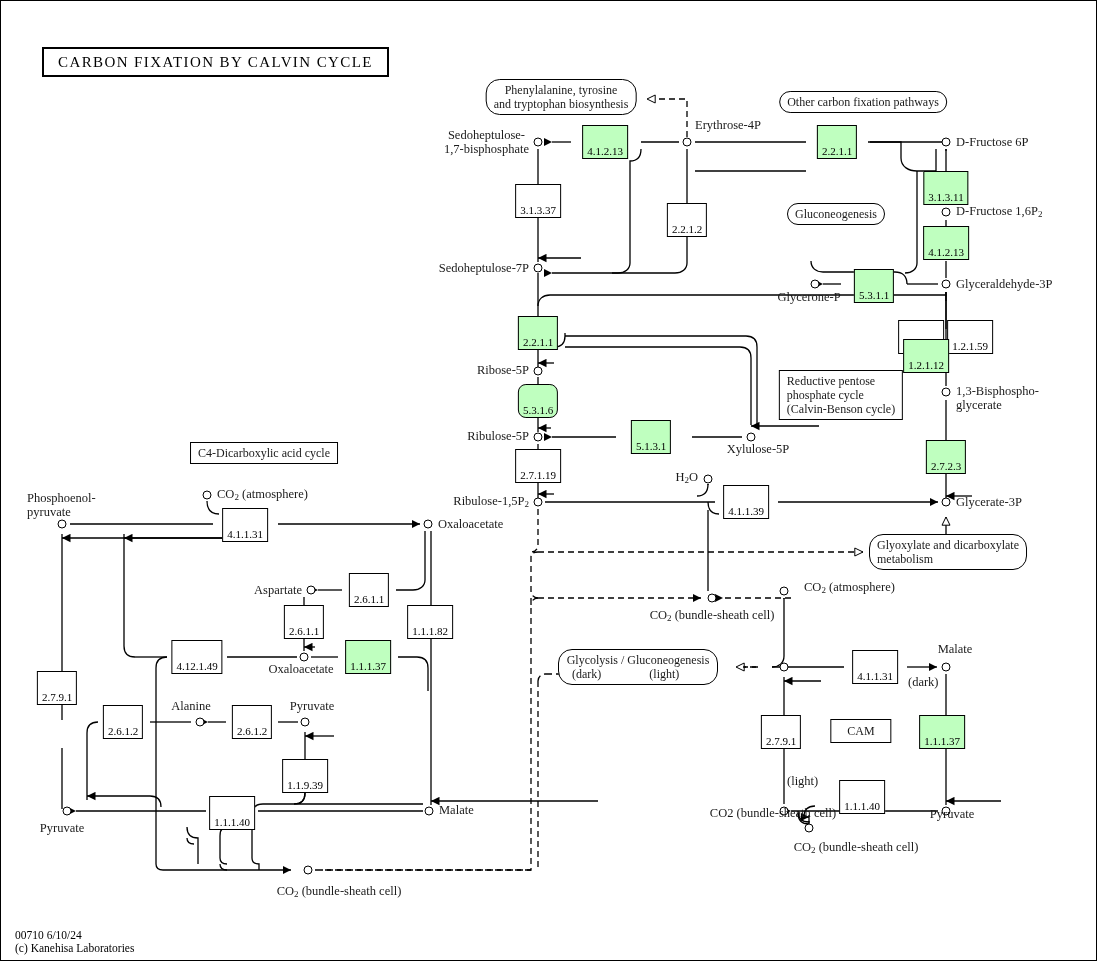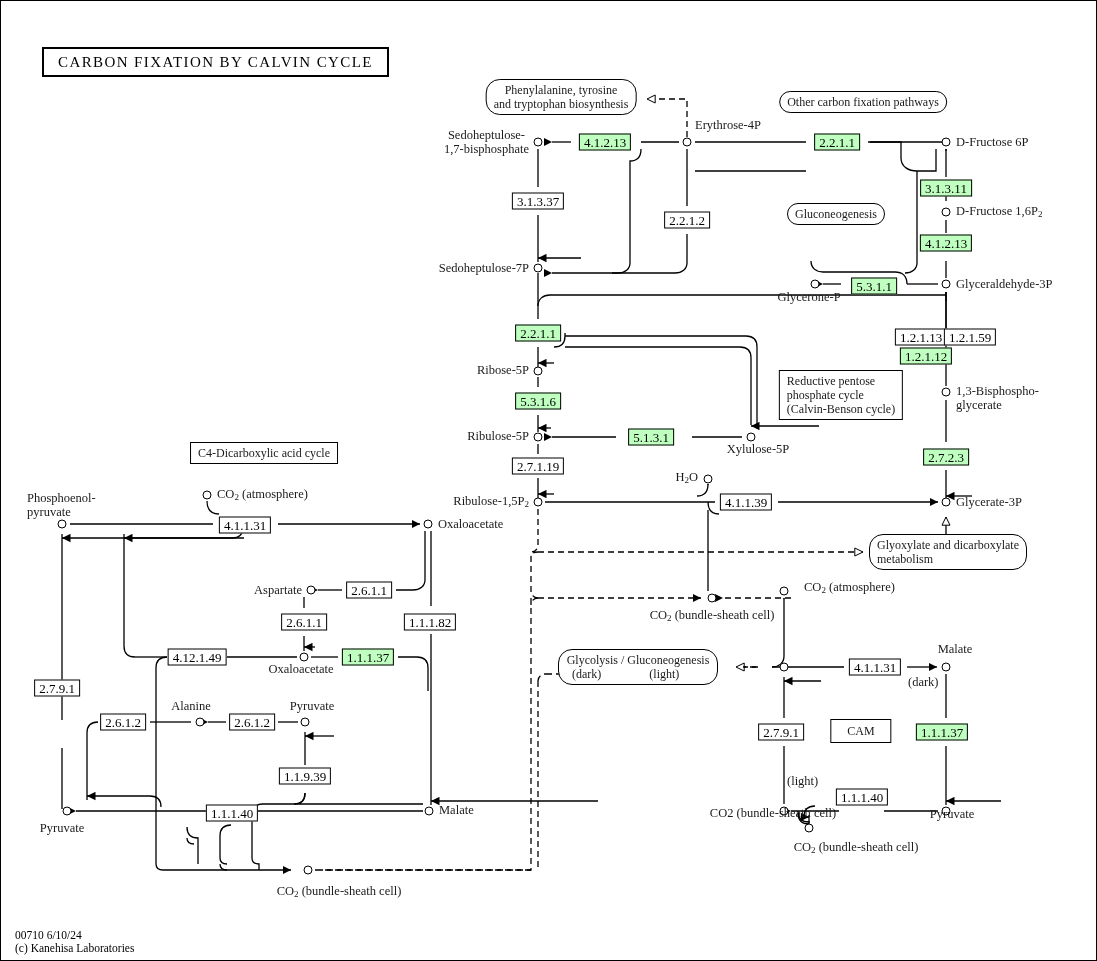--- a/index.html
+++ b/index.html
@@ -13,22 +13,22 @@
     box-sizing:border-box;
     overflow:hidden;
   }
   
   .lbl{position:absolute;font-size:12.5px;color:#1a1a1a;white-space:nowrap;line-height:13.5px;}
   .lbl.c{transform:translateX(-50%);}
   .lbl.r{transform:translateX(-100%);}
   .lbl sub{font-size:9px;vertical-align:-2px;}
   .node{position:absolute;width:9px;height:9px;border:1.3px solid #000;border-radius:50%;
         background:#fff;box-sizing:border-box;transform:translate(-50%,-50%);}
-  .ec{position:absolute;border:1.2px solid #000;background:#fff;font-size:13px;
-      color:#000;padding:1px 4px 0 4px;line-height:14px;white-space:nowrap;
+  .ec{position:absolute;border:1.2px solid #000;background:#fff;font-size:11px;
+      color:#000;padding:18px 4px 0 4px;line-height:14px;white-space:nowrap;
       transform:translate(-50%,-50%);box-sizing:border-box;text-align:right;}
   .ec.green{background:#bfffbf;}
   .mapbox{position:absolute;border:1.2px solid #000;background:#fff;font-size:12px;
           color:#1a1a1a;line-height:14px;padding:3px 7px;white-space:nowrap;
           transform:translate(-50%,-50%);box-sizing:border-box;text-align:center;}
   .mapbox.round{border-radius:14px;}
   .mapbox.left{text-align:left;}
   .title{position:absolute;border:2.5px solid #000;background:#fff;
          font-size:15px;letter-spacing:1.4px;padding:5px 14px 4px 14px;color:#000;}
   .foot{position:absolute;font-size:11.5px;color:#000;line-height:13px;white-space:pre;}
@@ -326,21 +326,21 @@
   <div class="ec green" style="left:836px;top:141px;">2.2.1.1</div>
   <div class="ec green" style="left:945px;top:187px;">3.1.3.11</div>
   <div class="ec" style="left:537px;top:200px;">3.1.3.37</div>
   <div class="ec" style="left:686px;top:219px;">2.2.1.2</div>
   <div class="ec green" style="left:945px;top:242px;">4.1.2.13</div>
   <div class="ec green" style="left:873px;top:285px;">5.3.1.1</div>
   <div class="ec green" style="left:537px;top:332px;">2.2.1.1</div>
   <div class="ec" style="left:920px;top:336px;">1.2.1.13</div>
   <div class="ec" style="left:969px;top:336px;">1.2.1.59</div>
   <div class="ec green" style="left:925px;top:355px;">1.2.1.12</div>
-  <div class="ec green" style="left:537px;top:400px;">5.3.1.6</div>
+  <div class="ec green" style="left:537px;top:400px;border-radius:8px;">5.3.1.6</div>
   <div class="ec green" style="left:650px;top:436px;">5.1.3.1</div>
   <div class="ec green" style="left:945px;top:456px;">2.7.2.3</div>
   <div class="ec" style="left:537px;top:465px;">2.7.1.19</div>
   <div class="ec" style="left:745px;top:501px;">4.1.1.39</div>
 
   <div class="ec" style="left:244px;top:524px;">4.1.1.31</div>
   <div class="ec" style="left:368px;top:589px;">2.6.1.1</div>
   <div class="ec" style="left:303px;top:621px;">2.6.1.1</div>
   <div class="ec" style="left:429px;top:621px;">1.1.1.82</div>
   <div class="ec" style="left:196px;top:656px;">4.12.1.49</div>

